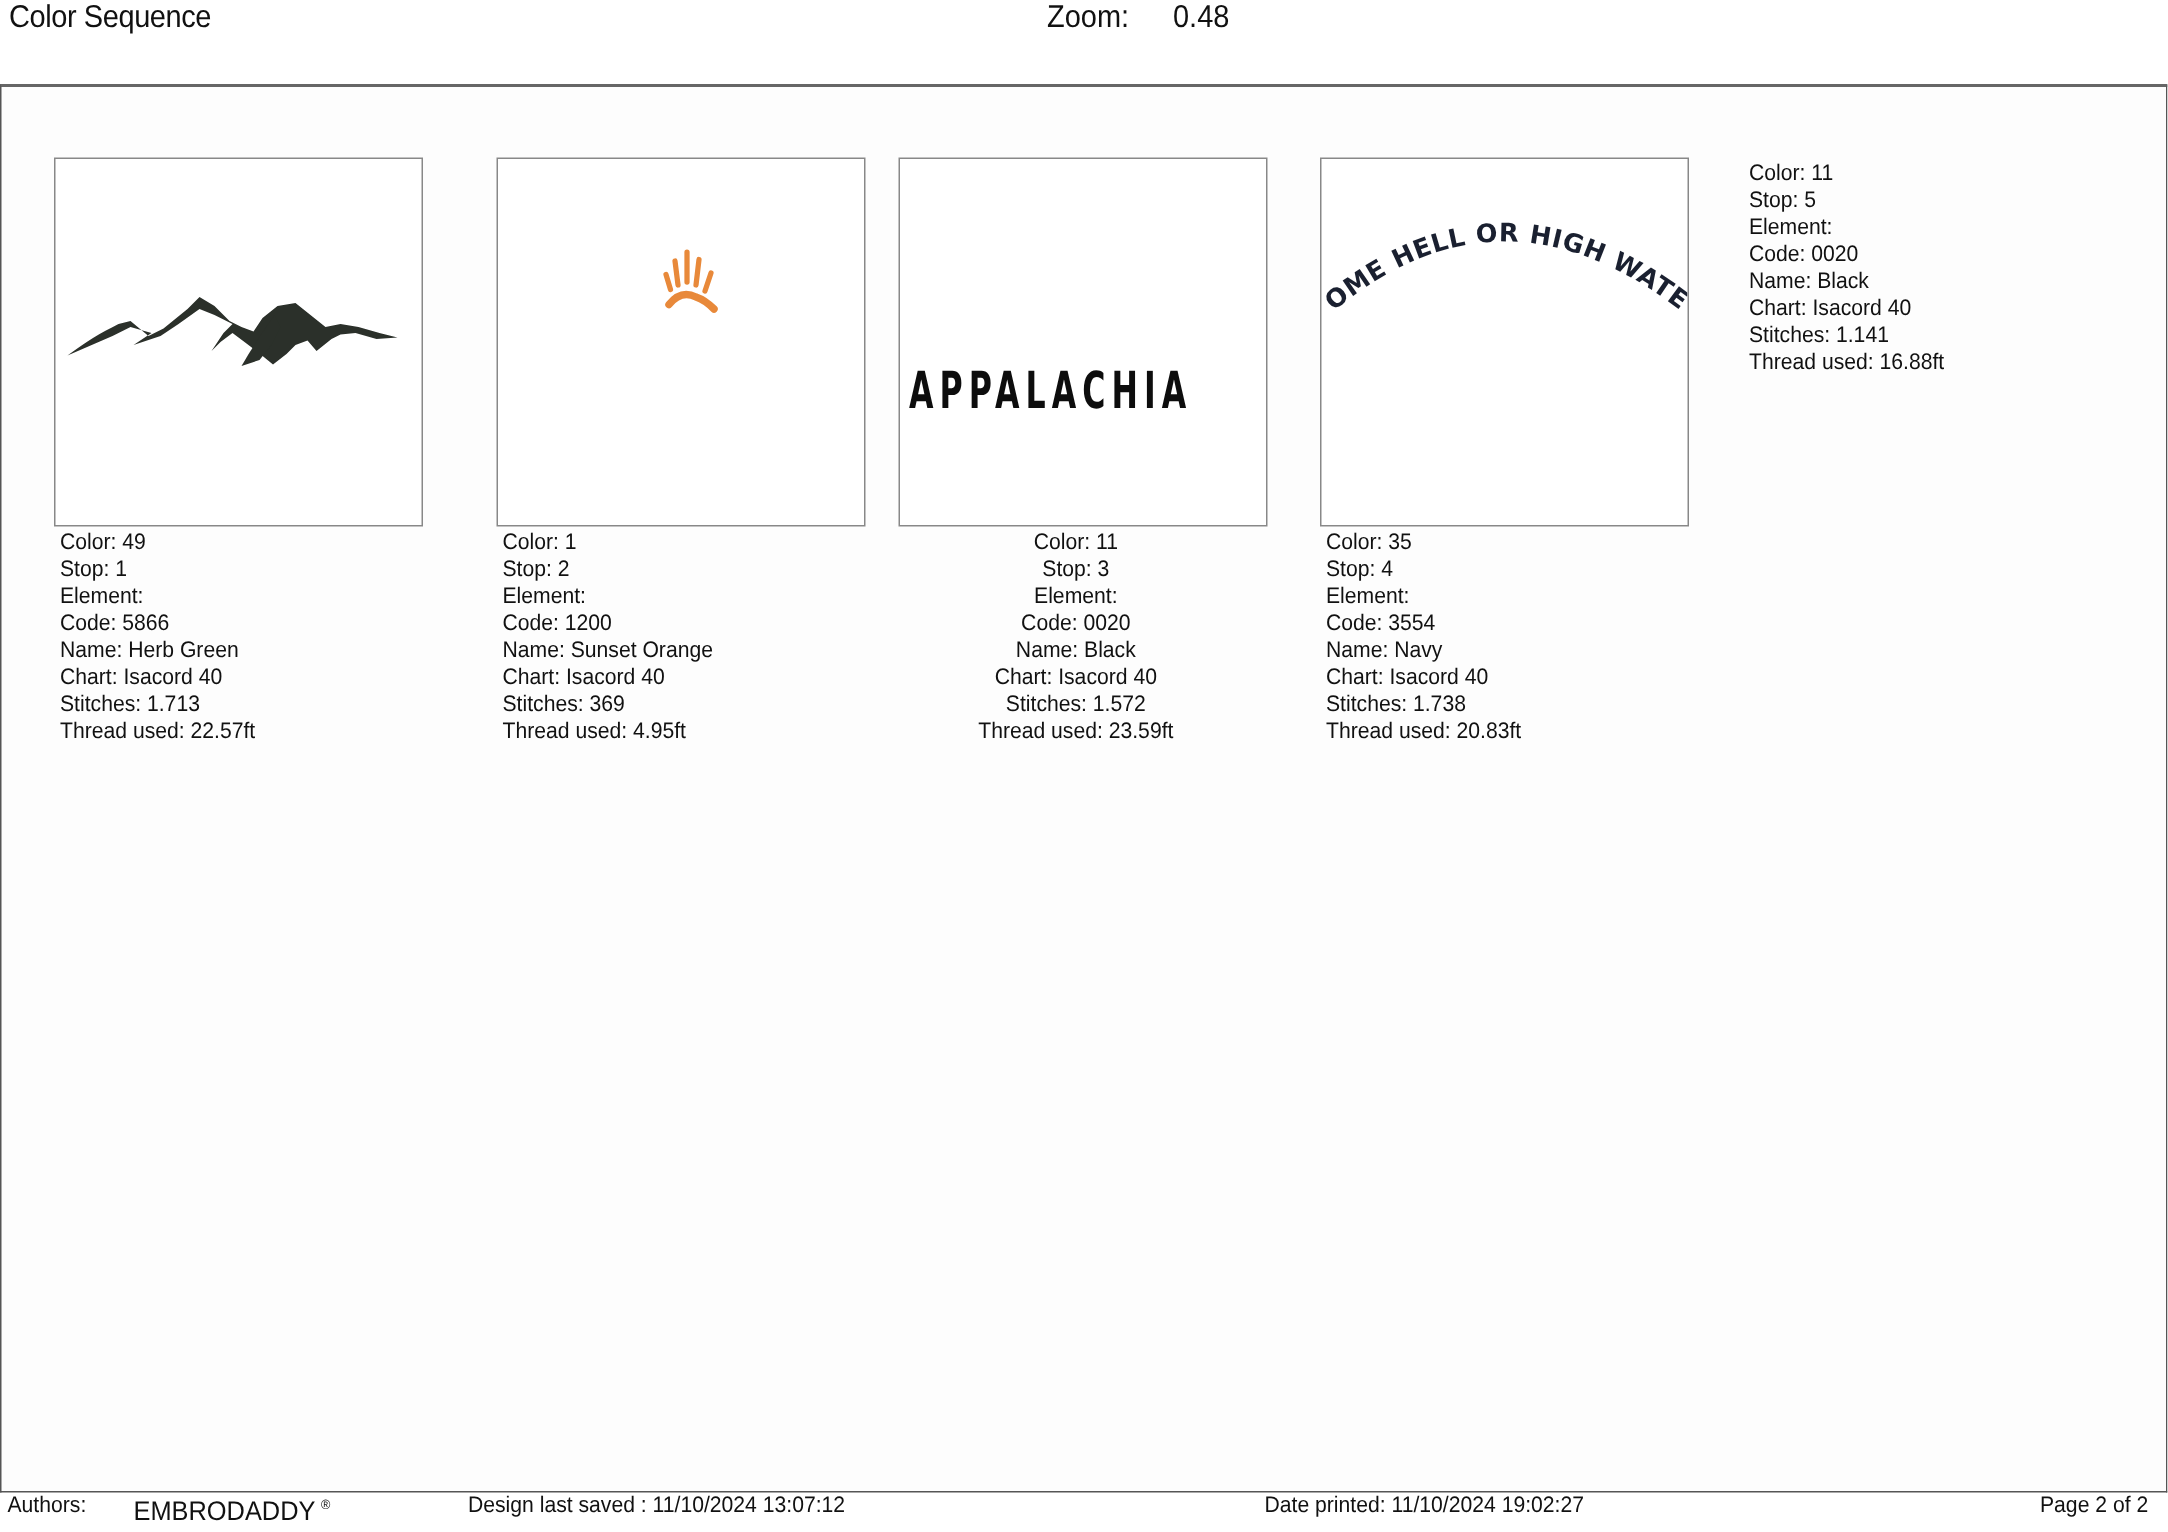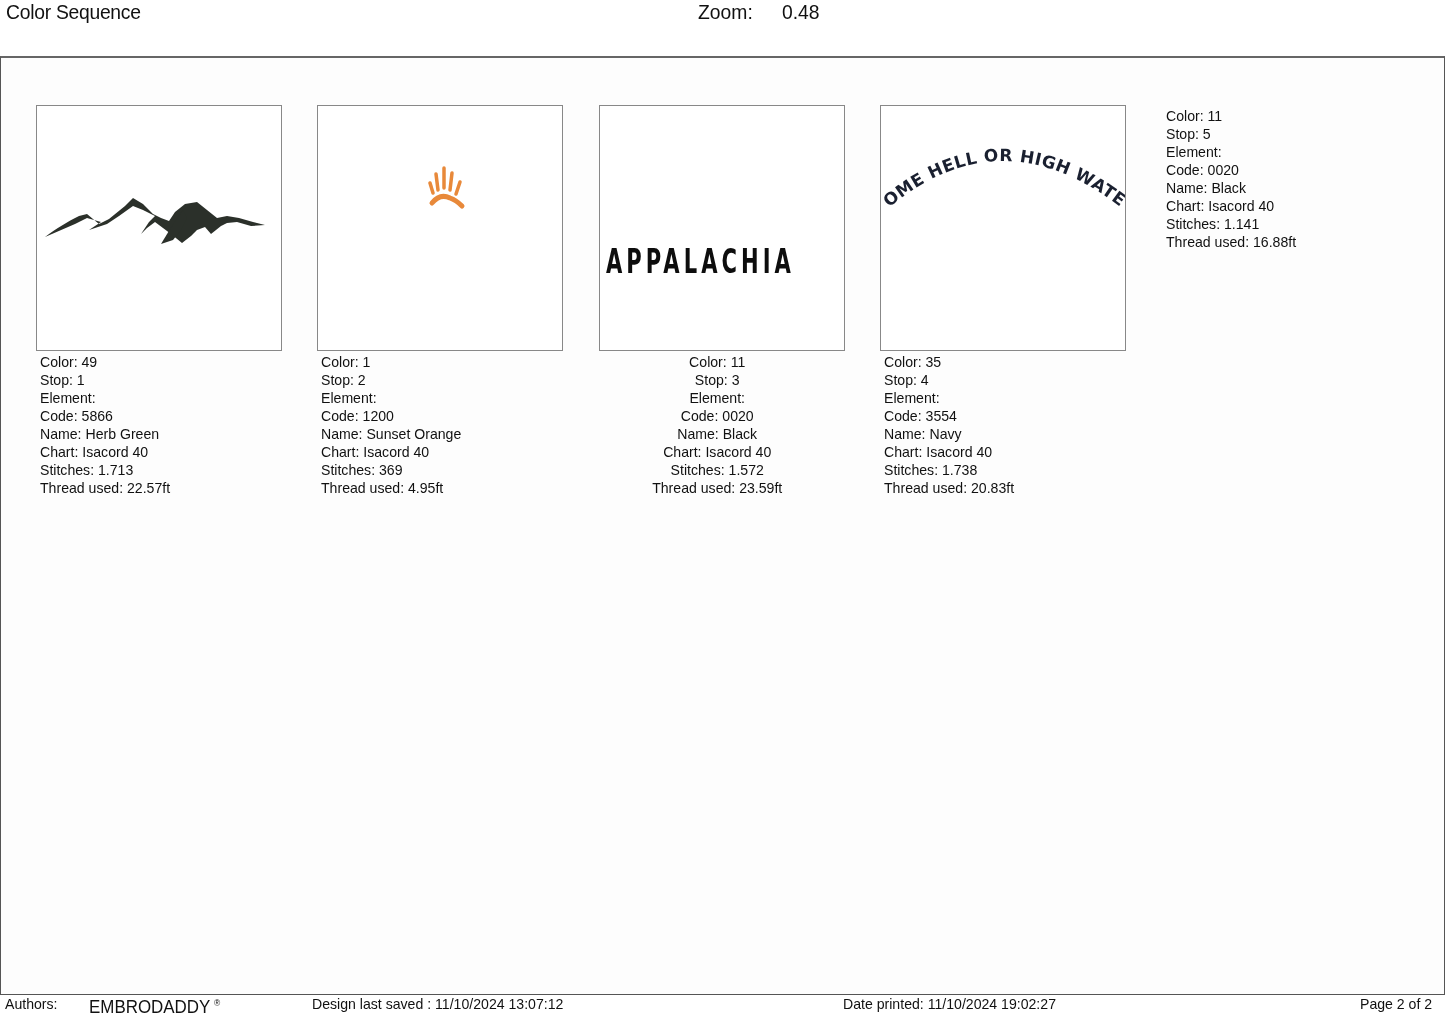--- a/index.html
+++ b/index.html
@@ -59,21 +59,21 @@
     <div>Stop: 1</div>
     <div>Element:</div>
     <div>Code: 5866</div>
     <div>Name: Herb Green</div>
     <div>Chart: Isacord 40</div>
     <div>Stitches: 1.713</div>
     <div>Thread used: 22.57ft</div>
   </div>
 </div>
 
-<div class="card" style="left:317px;">
+<div class="card" style="left:331px;">
   <div class="swatch">
     <svg width="244" height="244" viewBox="0 0 244 244">
       <g stroke="#e8893a" stroke-linecap="round" fill="none">
         <path d="M114,97 Q122,87 132,92 Q138,94 144,100" stroke-width="5"></path>
         <line x1="115" y1="87" x2="112" y2="77" stroke-width="3.5"></line>
         <line x1="120" y1="84" x2="118" y2="68" stroke-width="3.5"></line>
         <line x1="126" y1="82" x2="126" y2="62" stroke-width="3.5"></line>
         <line x1="132" y1="84" x2="134" y2="67" stroke-width="3.5"></line>
         <line x1="138" y1="88" x2="142" y2="76" stroke-width="3.5"></line>
       </g>

